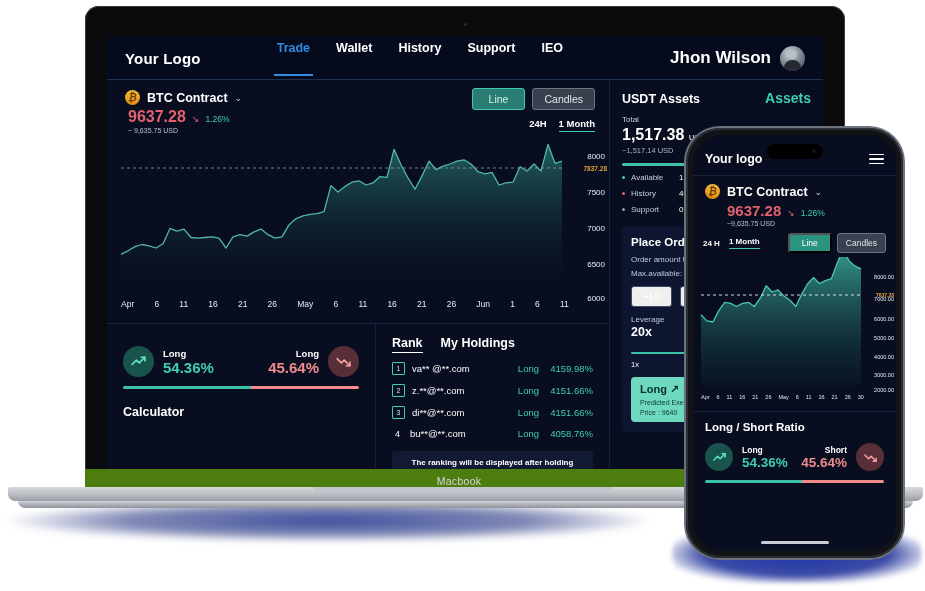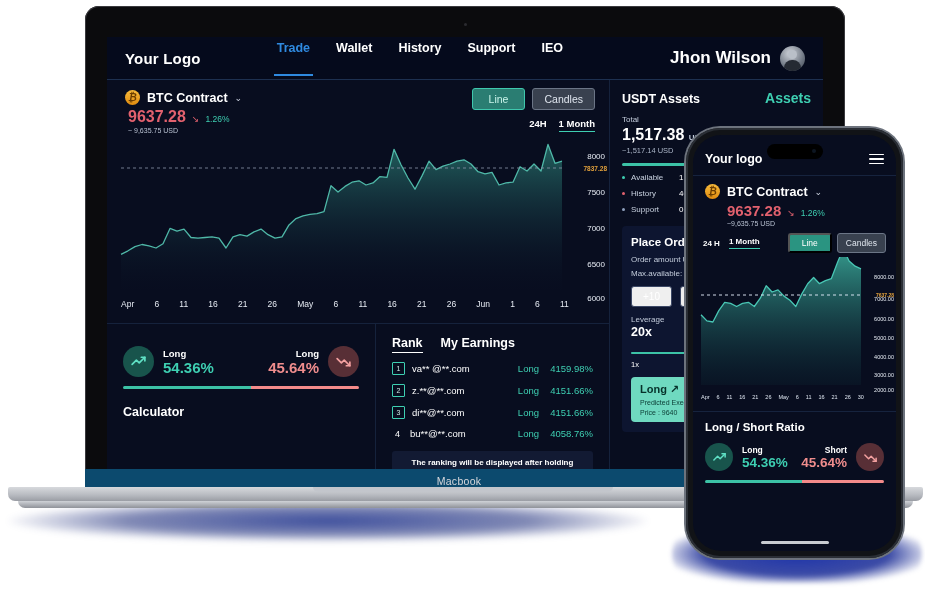--- a/index.html
+++ b/index.html
@@ -15,21 +15,21 @@
      filter:blur(2px);border-radius:30px;}
 
   
   .laptop{position:absolute;left:85px;top:6px;width:760px;height:487px;}
   .lap-lid{position:absolute;inset:0;background:#0b0b0d;border-radius:14px 14px 3px 3px;
      box-shadow:inset 0 0 0 1px #3a3a3e;}
   .lap-cam{position:absolute;left:50%;top:17px;width:3px;height:3px;margin-left:-1.5px;
      background:#2b2b30;border-radius:50%;}
   .lap-screen{position:absolute;left:22px;top:31px;width:716px;height:434px;
      background:#080d1f;overflow:hidden;}
-  .lap-chin{position:absolute;left:0;right:12px;bottom:0;height:24px;background:#0c4a6e;
+  .lap-chin{position:absolute;left:0;right:12px;bottom:0;height:24px;background:#4d7c0f;
      border-radius:0 0 3px 3px;display:flex;align-items:center;justify-content:center;}
   .lap-chin span{color:#d8d8dc;font-size:10.5px;letter-spacing:.3px;}
   .lap-deck{position:absolute;left:8px;top:487px;width:915px;height:14px;
      background:linear-gradient(#d7d9dd,#b9bcc2 55%,#9a9da4);border-radius:2px 2px 7px 7px;}
   .lap-deck2{position:absolute;left:18px;top:501px;width:895px;height:7px;
      background:linear-gradient(#cfd2d7,#8f9299);border-radius:0 0 9px 9px;}
   .lap-notch{position:absolute;left:50%;top:487px;margin-left:-150px;width:300px;height:5px;
      background:#c3c6cc;border-radius:0 0 5px 5px;}
 
   
@@ -316,21 +316,21 @@
               </div>
 
               <div class="calc-title">Calculator</div>
             </div>
           </div>
 
           <div style="flex:1;height:175px">
             <div class="panel">
               <div class="rank-tabs">
                 <span class="sel">Rank</span>
-                <span>My Earnings</span>
+                <span>My Holdings</span>
               </div>
               <div class="rk">
                 <span class="rk-badge">1</span>
                 <span class="rk-mail">va** @**.com</span>
                 <span class="rk-side">Long</span>
                 <span class="rk-pct">4159.98%</span>
               </div>
               <div class="rk">
                 <span class="rk-badge">2</span>
                 <span class="rk-mail">z.**@**.com</span>

